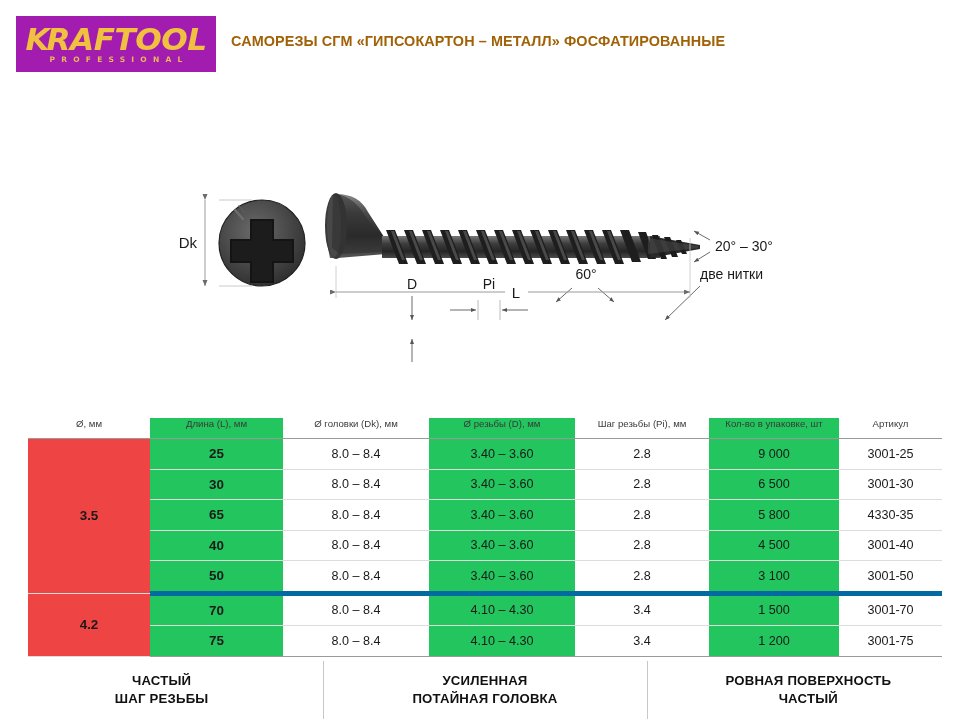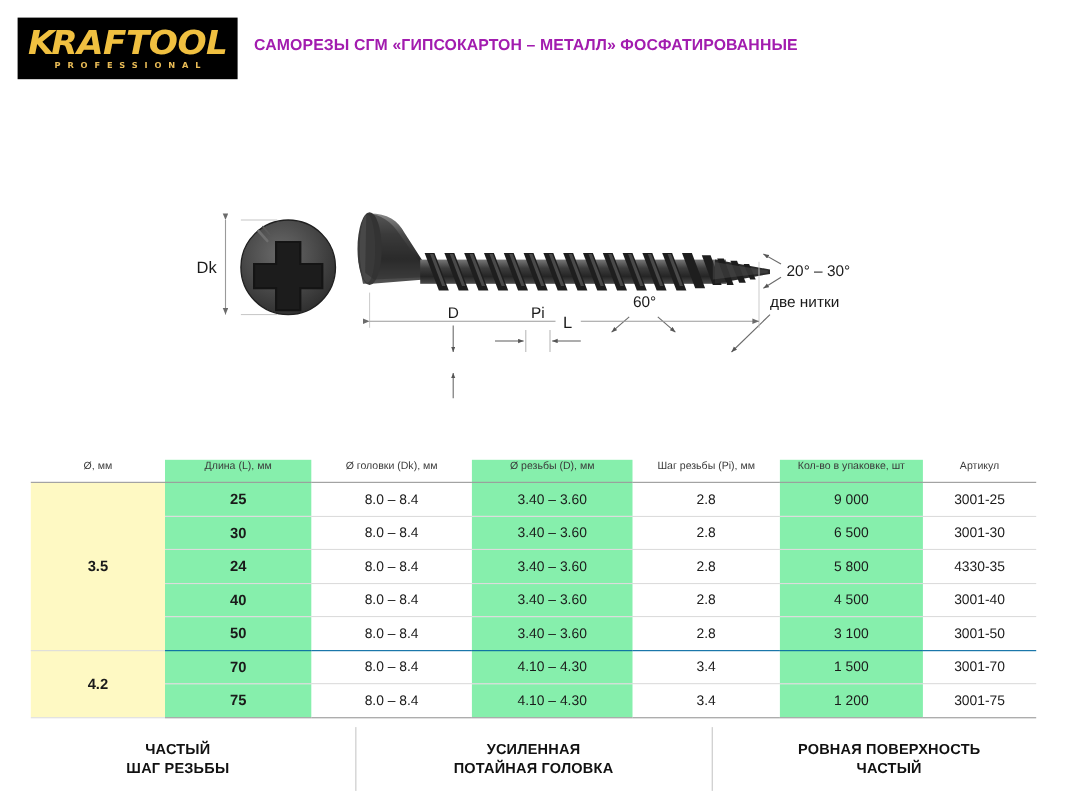--- a/index.html
+++ b/index.html
@@ -19,21 +19,21 @@
   
   .header {
     position: absolute;
     left: 0; top: 0;
     width: 970px; height: 88px;
   }
   .logo-box {
     position: absolute;
     left: 16px; top: 16px;
     width: 200px; height: 56px;
-    background: #000000;
+    background: #a21caf;
     display: flex;
     flex-direction: column;
     align-items: center;
     justify-content: center;
   }
   .logo-main {
     font-family: "DejaVu Sans", sans-serif;
     font-weight: 700;
     font-style: italic;
     font-size: 30px;
@@ -52,21 +52,21 @@
     margin-top: 0;
     text-indent: 6px;
   }
   .doc-title {
     position: absolute;
     left: 231px; top: 33px;
     font-family: "Liberation Sans", sans-serif;
     font-weight: 700;
     font-size: 14.4px;
     letter-spacing: 0.1px;
-    color: #a21caf;
+    color: #a16207;
     white-space: nowrap;
   }
 
   
   .diagram {
     position: absolute;
     left: 0; top: 88px;
     width: 970px; height: 322px;
   }
   .diagram svg { display: block; }
@@ -91,28 +91,28 @@
   }
   .spec-table td {
     font-size: 12.6px;
     color: #1a1a1a;
     text-align: center;
     height: 29.5px;
     padding: 0;
     border-bottom: 1px solid #dcdcdc;
   }
   .spec-table tbody tr:last-child td { border-bottom: 1px solid #9a9a9a; }
-  td.shaded, th.shaded { background: #86efac; }
+  td.shaded, th.shaded { background: #22c55e; }
   td.bold { font-weight: 700; font-size: 13.4px; }
   td.group {
     font-weight: 700;
     font-size: 13.4px;
-    background: #fef9c3;
-  }
-  tr.grp-end td { border-bottom: 1px solid #0369a1; }
+    background: #ef4444;
+  }
+  tr.grp-end td { border-bottom: 5px solid #0369a1; }
 
   
   .features {
     position: absolute;
     left: 0; top: 652px;
     width: 970px; height: 76px;
     display: flex;
     align-items: center;
   }
   .feature {
@@ -319,21 +319,21 @@
     </tr>
     <tr>
       <td class="shaded bold">30</td>
       <td>8.0 – 8.4</td>
       <td class="shaded">3.40 – 3.60</td>
       <td>2.8</td>
       <td class="shaded">6 500</td>
       <td>3001-30</td>
     </tr>
     <tr>
-      <td class="shaded bold">24</td>
+      <td class="shaded bold">65</td>
       <td>8.0 – 8.4</td>
       <td class="shaded">3.40 – 3.60</td>
       <td>2.8</td>
       <td class="shaded">5 800</td>
       <td>4330-35</td>
     </tr>
     <tr>
       <td class="shaded bold">40</td>
       <td>8.0 – 8.4</td>
       <td class="shaded">3.40 – 3.60</td>

